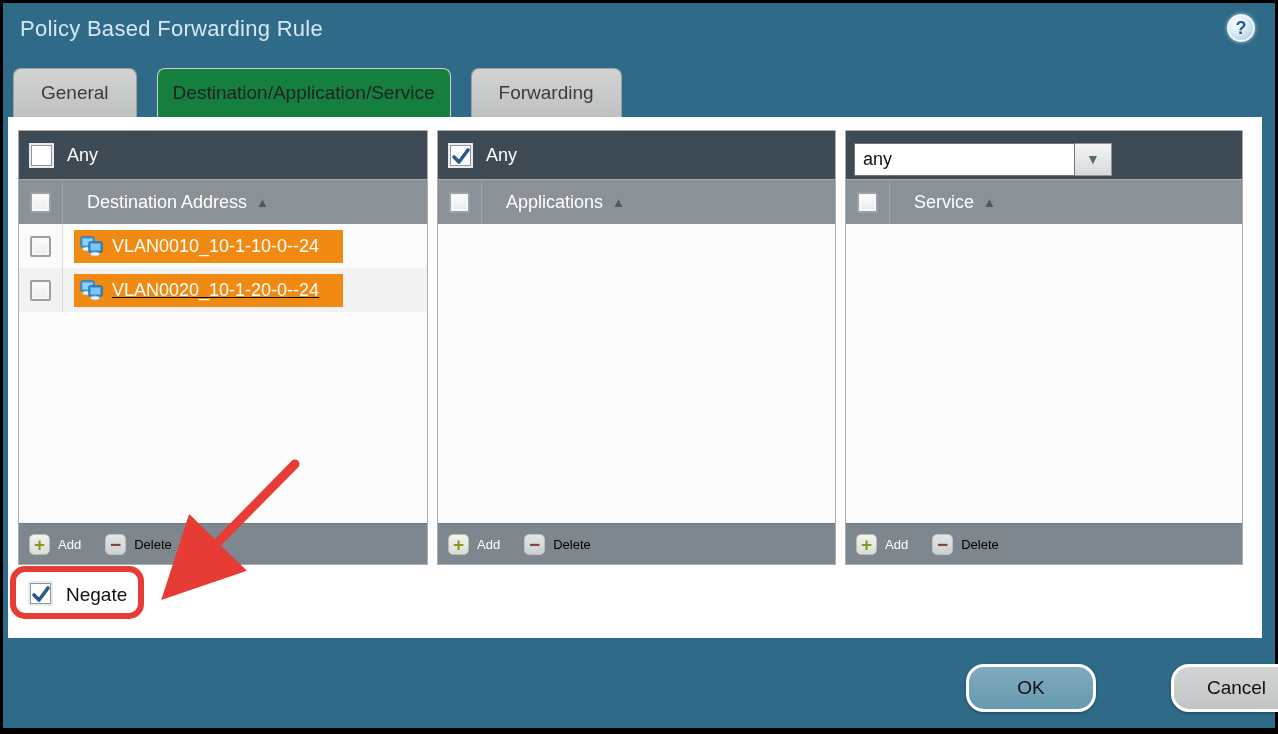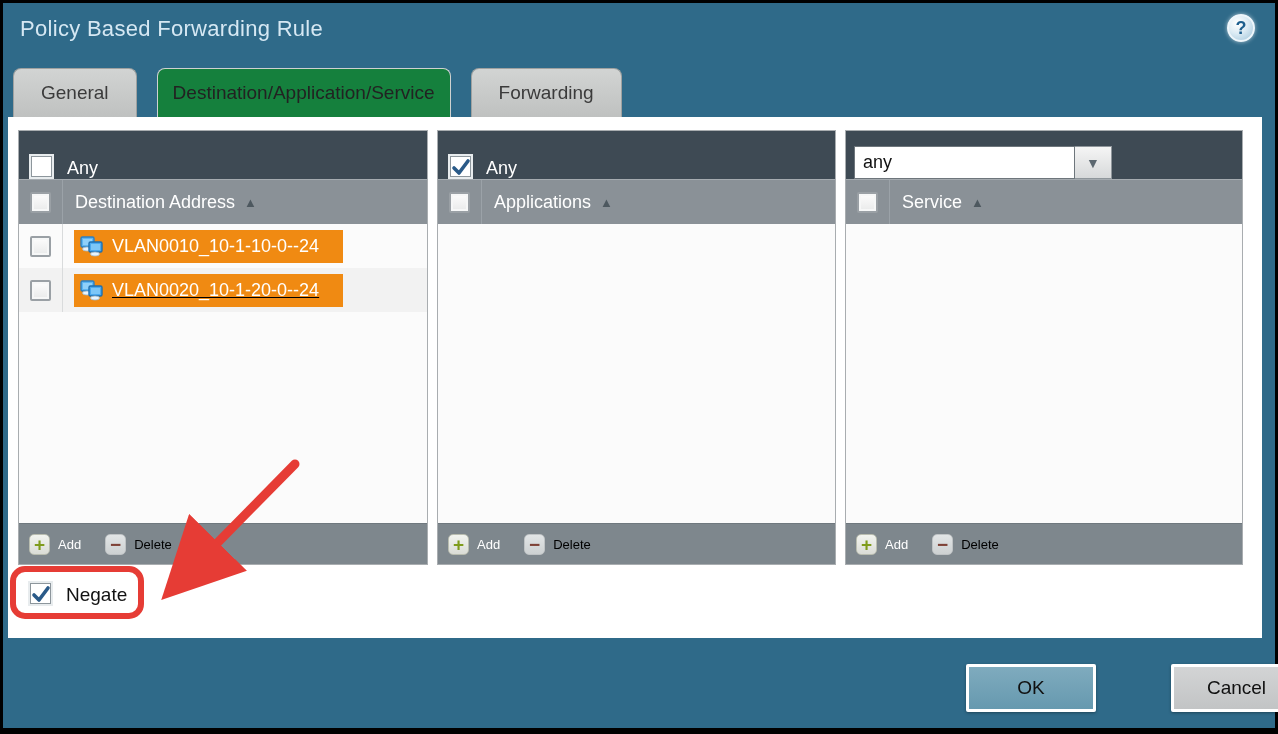--- a/index.html
+++ b/index.html
@@ -55,36 +55,36 @@
   .col {
     position:absolute; top:130px; height:435px;
     border:1px solid #a9adb0; background:#fbfbfb;
     display:flex; flex-direction:column;
   }
   .col-dest { left:18px;  width:410px; }
   .col-apps { left:437px; width:399px; }
   .col-svc  { left:845px; width:398px; }
   .any-bar {
     height:48px; background:#3e4a54; flex:0 0 auto;
-    display:flex; align-items:flex-end; padding-left:10px;
+    display:flex; align-items:center; padding-left:10px;
     color:#fff; font-size:18px;
   }
   .any-bar .lbl { margin-left:13px; }
   .hdr {
     height:45px; background:#8a9197; flex:0 0 auto;
     border-top:1px solid #a5abb0;
     display:flex; align-items:center;
     color:#fff; font-size:18px;
   }
   .hdr-cb-cell {
     width:44px; height:100%; flex:0 0 auto;
     display:flex; align-items:center; justify-content:center;
     border-right:1px solid #9ba2a8;
   }
-  .hdr .lbl { margin-left:12px; }
+  .hdr .lbl { margin-left:24px; }
   .sort-arrow { margin-left:9px; font-size:13px; color:#4d585f; }
   .list-body { flex:1 1 auto; background:#fbfbfb; overflow:hidden; }
   .list-row {
     height:44px; display:flex; align-items:center; cursor:pointer;
   }
   .list-row.alt { background:#f2f2f2;text-decoration:underline; }
   .row-cb-cell {
     width:44px; height:100%; flex:0 0 auto;
     display:flex; align-items:center; justify-content:center;
     border-right:1px solid #d9dbdc;
@@ -144,21 +144,21 @@
   }
   .negate-cb { position:absolute; left:28px; top:581px; }
   .negate-label {
     position:absolute; left:66px; top:584px;
     font-size:19px; color:#111;
   }
   .callout-arrow { position:absolute; left:145px; top:448px; }
   
   .btn {
     position:absolute; top:664px; height:48px;
-    border:3px solid #fff; border-radius:2px;
+    border:3px solid #fff; border-radius:18px;
     display:flex; align-items:center; justify-content:center;
     font-size:19px; color:#101010; cursor:pointer;
     box-shadow:0 1px 3px rgba(0,0,0,.35);
   }
   .btn.ok     { left:966px;  width:130px; background:linear-gradient(#7fabbe,#6699af); }
   .btn.cancel { left:1171px; width:131px; background:linear-gradient(#d3d4d5,#c2c4c5); }
 </style>
 </head>
 <body>
 

